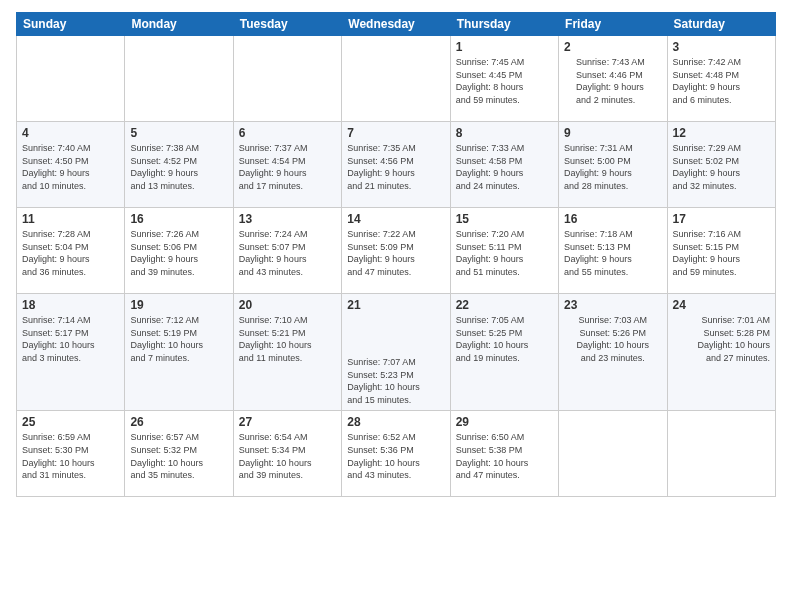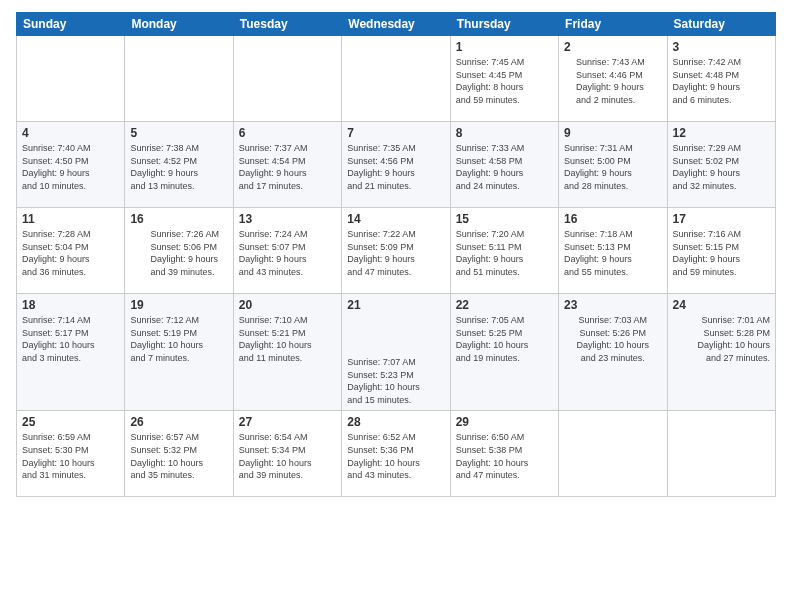--- a/index.html
+++ b/index.html
@@ -184,21 +184,21 @@
         <tr>
           <td>
             <span class="day-num">11</span>
             <div class="day-info" style="white-space: pre-line;">Sunrise: 7:28 AM
 Sunset: 5:04 PM
 Daylight: 9 hours
 and 36 minutes.</div>
           </td>
           <td>
             <span class="day-num">16</span>
-            <div class="day-info" style="white-space: pre-line; margin-left: 20px;">Sunrise: 7:26 AM
+            <div class="day-info" style="white-space: pre-line;">Sunrise: 7:26 AM
 Sunset: 5:06 PM
 Daylight: 9 hours
 and 39 minutes.</div>
           </td>
           <td>
             <span class="day-num">13</span>
             <div class="day-info" style="white-space: pre-line;">Sunrise: 7:24 AM
 Sunset: 5:07 PM
 Daylight: 9 hours
 and 43 minutes.</div>

